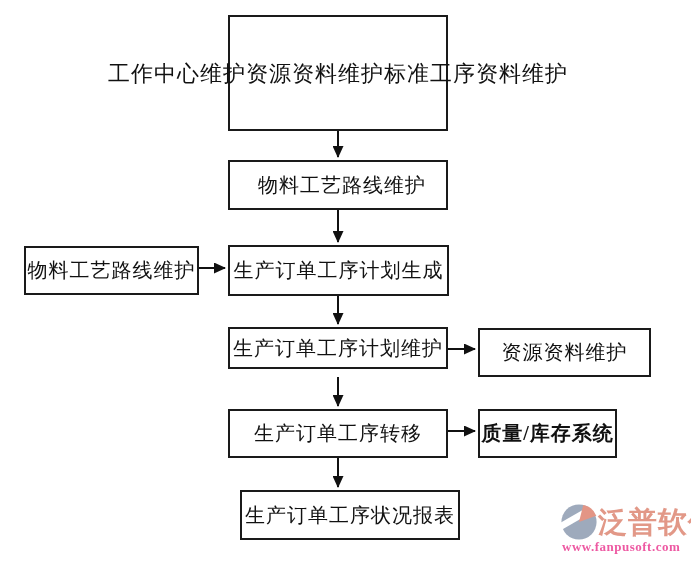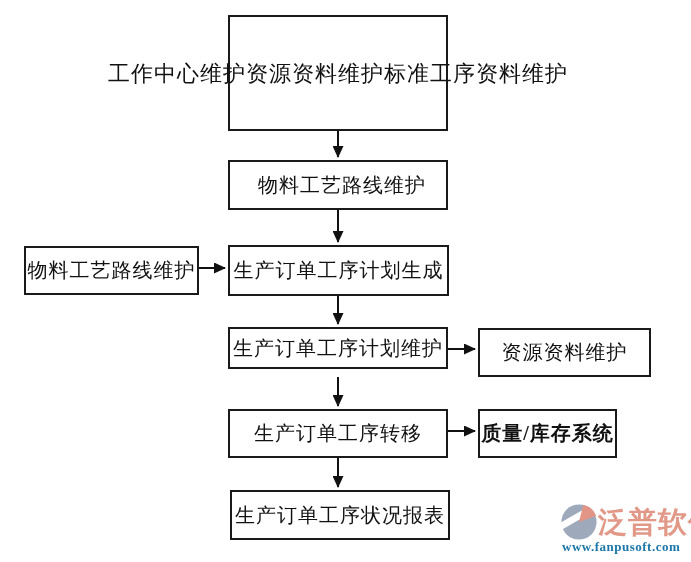--- a/index.html
+++ b/index.html
@@ -32,21 +32,21 @@
   .box.col {
     font-size: 22px;
     line-height: 31px;
   }
   
   #box-master   { left: 228px; top: 15px;  width: 220px; height: 116px; }
   #box-routing  { left: 228px; top: 160px; width: 220px; height: 50px; padding-left: 8px; }
   #box-plan-gen { left: 228px; top: 245px; width: 221px; height: 51px; }
   #box-plan-mnt { left: 228px; top: 327px; width: 220px; height: 42px; }
   #box-transfer { left: 228px; top: 409px; width: 220px; height: 49px; }
-  #box-report   { left: 230px; top: 490px; width: 220px; height: 50px; }
+  #box-report   { left: 240px; top: 490px; width: 220px; height: 50px; }
   
   #box-approved { left: 24px;  top: 246px; width: 175px; height: 49px; font-size: 20px; }
   #box-dispatch { left: 478px; top: 328px; width: 173px; height: 49px; }
   #box-quality  { left: 478px; top: 409px; width: 139px; height: 49px; font-weight: bold; }
 
   #connectors {
     position: absolute;
     left: 0; top: 0;
     width: 691px;
     height: 562px;
@@ -144,16 +144,16 @@
 
   <div id="watermark">
     <div id="wm-row">
       <svg id="wm-icon" viewBox="0 0 40 40" xmlns="http://www.w3.org/2000/svg">
         <circle cx="20" cy="20" r="18.5" fill="#94a1b5"></circle>
         <rect x="-4" y="11" width="48" height="7" fill="#ffffff" transform="rotate(-30 20 20)"></rect>
         <path d="M20,20 L24.5,2 A18.5,18.5 0 0 1 38.2,13.5 Z" fill="#e08a78"></path>
       </svg>
       <div id="wm-brand" style="color: rgb(223, 141, 123);">泛普软件</div>
     </div>
-    <div id="wm-url" style="color: #0369a1;">www.fanpusoft.com</div>
+    <div id="wm-url" style="color: #ec4899;">www.fanpusoft.com</div>
   </div>
 
 </div>
 
 </body></html>

